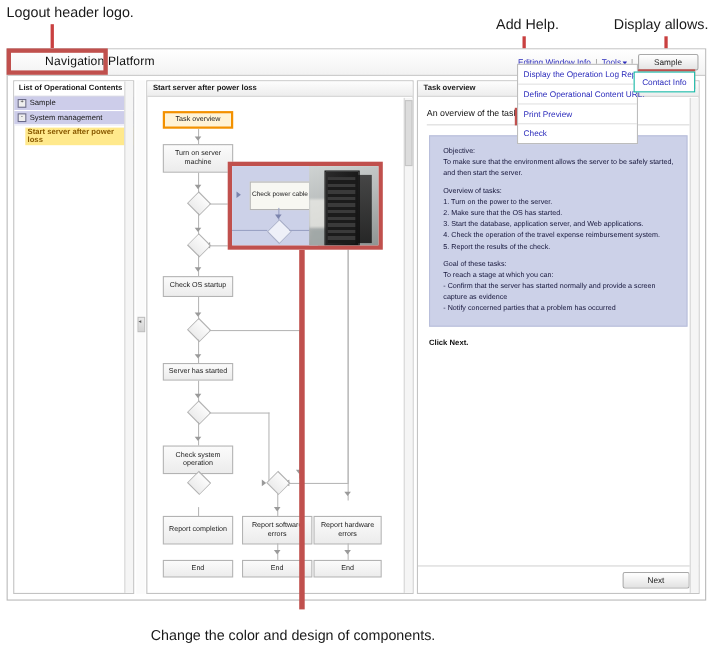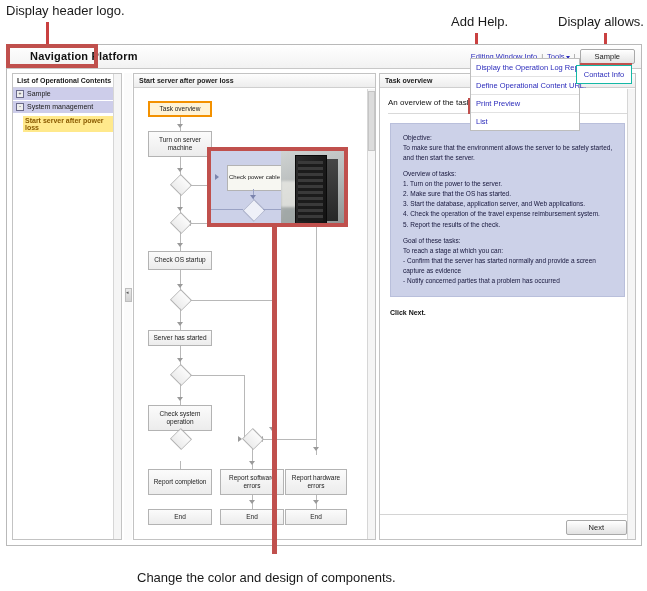--- a/index.html
+++ b/index.html
@@ -11,21 +11,21 @@
   .annot-line{position:absolute;background:#c94040;}
 
   
   #app{position:absolute;left:6px;top:44px;width:636px;height:502px;
        background:#ffffff;border:1px solid #b9b9b9;box-sizing:border-box;}
 
   
   #hdr{position:absolute;left:0;top:0;width:100%;height:24px;
        background:linear-gradient(#ffffff,#f2f2f2);
        border-bottom:1px solid #c8c8c8;box-sizing:border-box;}
-  #hdr-title{position:absolute;left:11px;top:5px;font-size:11px;font-weight:bold;
+  #hdr-title{position:absolute;left:22px;top:5px;font-size:11px;font-weight:normal;
              letter-spacing:.2px;color:#111;padding-left:12px;}
   #hdr-right{position:absolute;right:6px;top:4px;display:flex;align-items:center;gap:4px;}
   .hdr-link{font-size:7.5px;color:#2b2bbb;text-decoration:none;}
   .hdr-sep{font-size:7.5px;color:#888;}
   .hdr-tools{font-size:7.5px;color:#2b2bbb;cursor:pointer;}
   .caret{display:inline-block;border-left:2.5px solid transparent;border-right:2.5px solid transparent;
          border-top:3.5px solid #2b2bbb;vertical-align:middle;margin-left:1px;}
   #logout-btn{font-size:7.5px;padding:2px 14px;border:1px solid #a9a9a9;border-radius:2px;
               background:linear-gradient(#ffffff,#e4e4e4);color:#222;cursor:pointer;}
 
@@ -137,21 +137,21 @@
   #task-scroll{position:absolute;right:0;top:15px;bottom:0;width:7px;background:#f5f5f5;
                border-left:1px solid #d6d6d6;}
 
   
   .redbox{position:absolute;border:4px solid #c0504d;box-sizing:border-box;z-index:35;
           pointer-events:none;}
 </style>
 </head>
 <body>
 
-<div class="annot" style="left:6px;top:3px;">Display header logo.</div>
+<div class="annot" style="left:6px;top:3px;">Logout header logo.</div>
 <div class="annot-line" style="left:46px;top:22px;width:3px;height:22px;"></div>
 
 <div class="annot" style="left:451px;top:14px;">Add Help.</div>
 <div class="annot-line" style="left:475px;top:33px;width:3px;height:70px;"></div>
 
 <div class="annot" style="left:558px;top:14px;">Display allows.</div>
 <div class="annot-line" style="left:604px;top:33px;width:3px;height:33px;"></div>
 
 <div class="annot" style="left:137px;top:570px;">Change the color and design of components.</div>
 
@@ -320,21 +320,21 @@
     <div class="rackbody">
       <div class="rackface"></div>
     </div>
   </div>
 </div>
 
 <div id="tools-menu">
   <div class="menu-item">Display the Operation Log Report</div>
   <div class="menu-item">Define Operational Content URL.</div>
   <div class="menu-item">Print Preview</div>
-  <div class="menu-item">List</div>
+  <div class="menu-item">Check</div>
 </div>
 
 <div id="contact-box">
   <div class="menu-item">Contact Info</div>
 </div>
 
 <div class="redbox" style="left:6px;top:44px;width:92px;height:24px;"></div>
 <div class="redbox" style="left:468px;top:98px;width:44px;height:16px;"></div>
 <div class="redbox" style="left:574px;top:63px;width:58px;height:18px;"></div>
 

